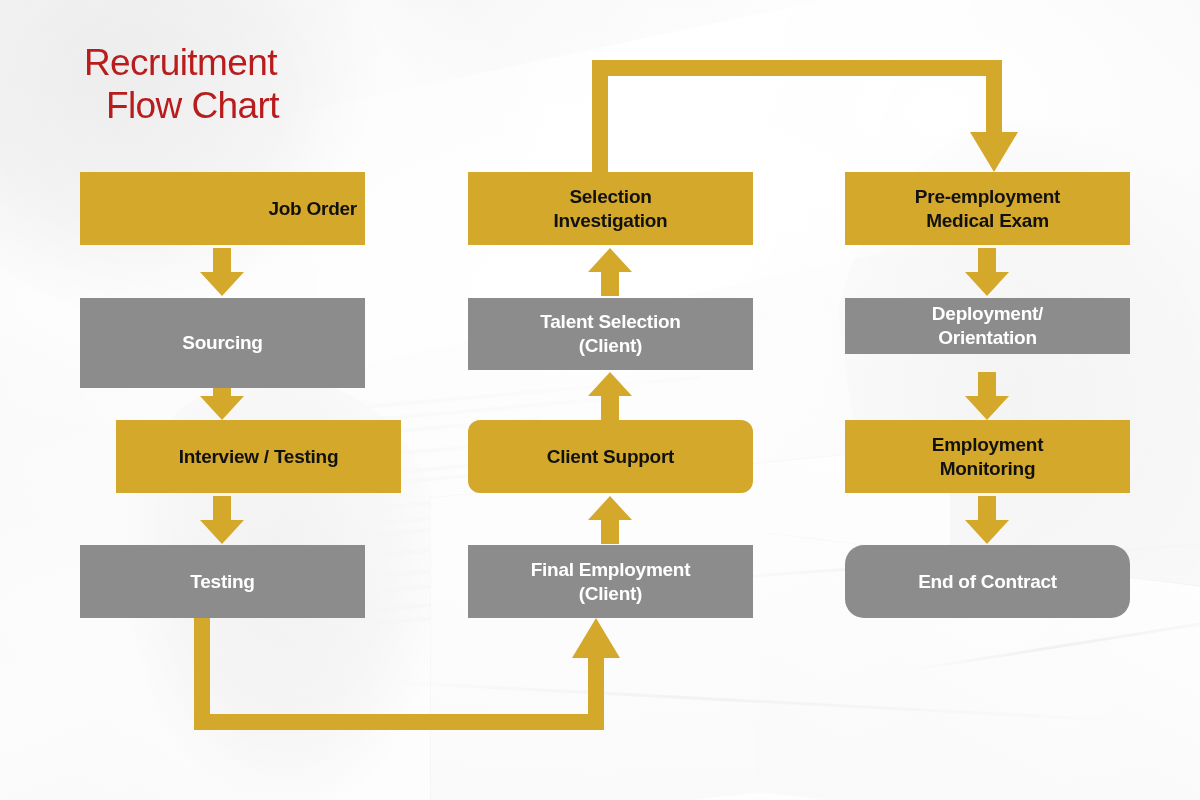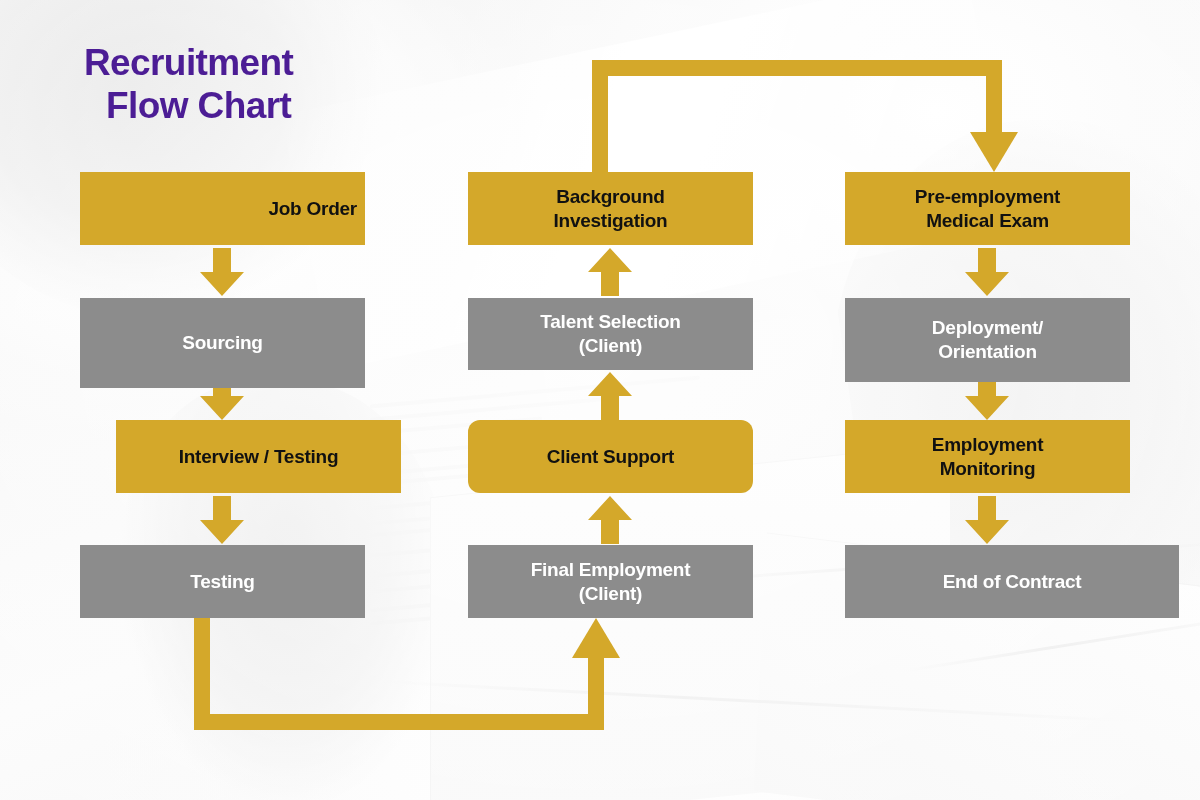--- a/index.html
+++ b/index.html
@@ -90,23 +90,23 @@
     position:absolute; inset:0;
     background:radial-gradient(ellipse 1300px 900px at 50% 45%, rgba(255,255,255,.72) 0%, rgba(255,255,255,.30) 55%, rgba(255,255,255,0) 100%);
   }
 
   
   #title-block {
     position:absolute; left:84px; top:42px;
     z-index:6;
   }
   #title-block .title-line {
-    font-size:37px; font-weight:700; line-height:1.16;
+    font-size:37px; font-weight:400; line-height:1.16;
     letter-spacing:-.6px;
-    color:#4c1d95;
+    color:#b91c1c;
     white-space:nowrap;
   }
   #title-block .title-line.l2 { margin-left:22px; }
 
   
   .node {
     position:absolute;
     display:flex; align-items:center; justify-content:center;
     text-align:center;
     font-weight:700;
@@ -239,44 +239,44 @@
     <span class="node-text">Sourcing</span>
   </div>
   <div class="node gold" style="left:80px;  top:420px; width:285px; height:73px;margin-left:36px;">
     <span class="node-text">Interview / Testing</span>
   </div>
   <div class="node gray" style="left:80px;  top:545px; width:285px; height:73px;">
     <span class="node-text">Testing</span>
   </div>
 
   <div class="node gold" style="left:468px; top:172px; width:285px; height:73px;">
-    <span class="node-text">Background
+    <span class="node-text">Selection
 Investigation</span>
   </div>
   <div class="node gray" style="left:468px; top:298px; width:285px; height:72px;">
     <span class="node-text">Talent Selection
 (Client)</span>
   </div>
   <div class="node gold" style="left:468px; top:420px; width:285px; height:73px;border-radius:12px;">
     <span class="node-text">Client Support</span>
   </div>
   <div class="node gray" style="left:468px; top:545px; width:285px; height:73px;">
     <span class="node-text">Final Employment
 (Client)</span>
   </div>
 
   <div class="node gold" style="left:845px; top:172px; width:285px; height:73px;">
     <span class="node-text">Pre-employment
 Medical Exam</span>
   </div>
-  <div class="node gray" style="left:845px; top:298px; width:285px; height:84px;">
+  <div class="node gray" style="left:845px; top:298px; width:285px; height:56px;">
     <span class="node-text">Deployment/
 Orientation</span>
   </div>
   <div class="node gold" style="left:845px; top:420px; width:285px; height:73px;">
     <span class="node-text">Employment
 Monitoring</span>
   </div>
-  <div class="node gray" style="left:845px; top:545px; width:334px; height:73px;">
+  <div class="node gray" style="left:845px; top:545px; width:285px; height:73px;border-radius:19px;">
     <span class="node-text">End of Contract</span>
   </div>
 
 </div>
 
 </body></html>

